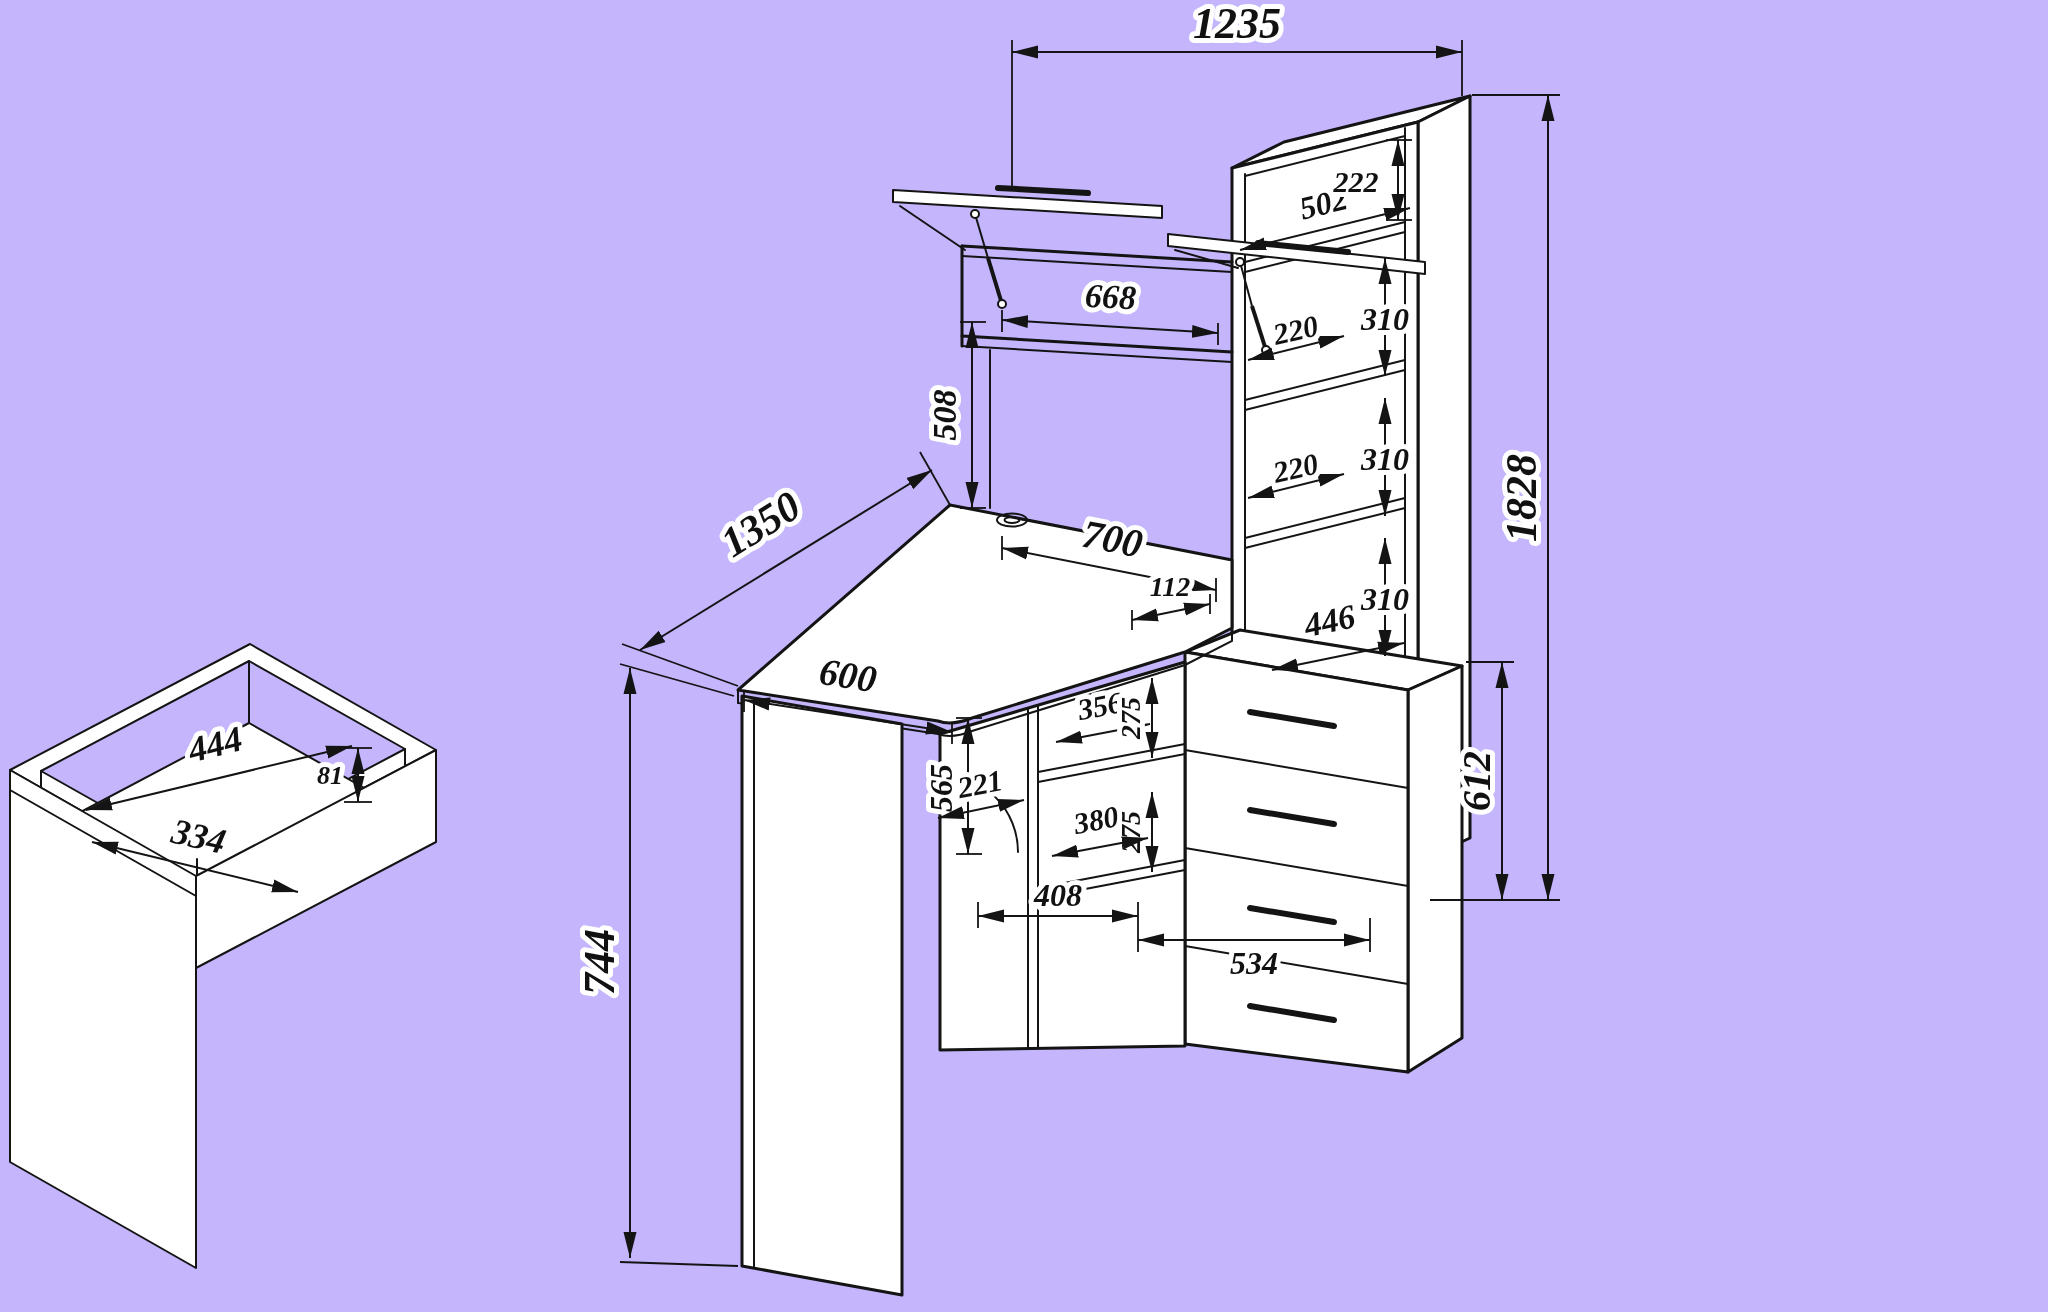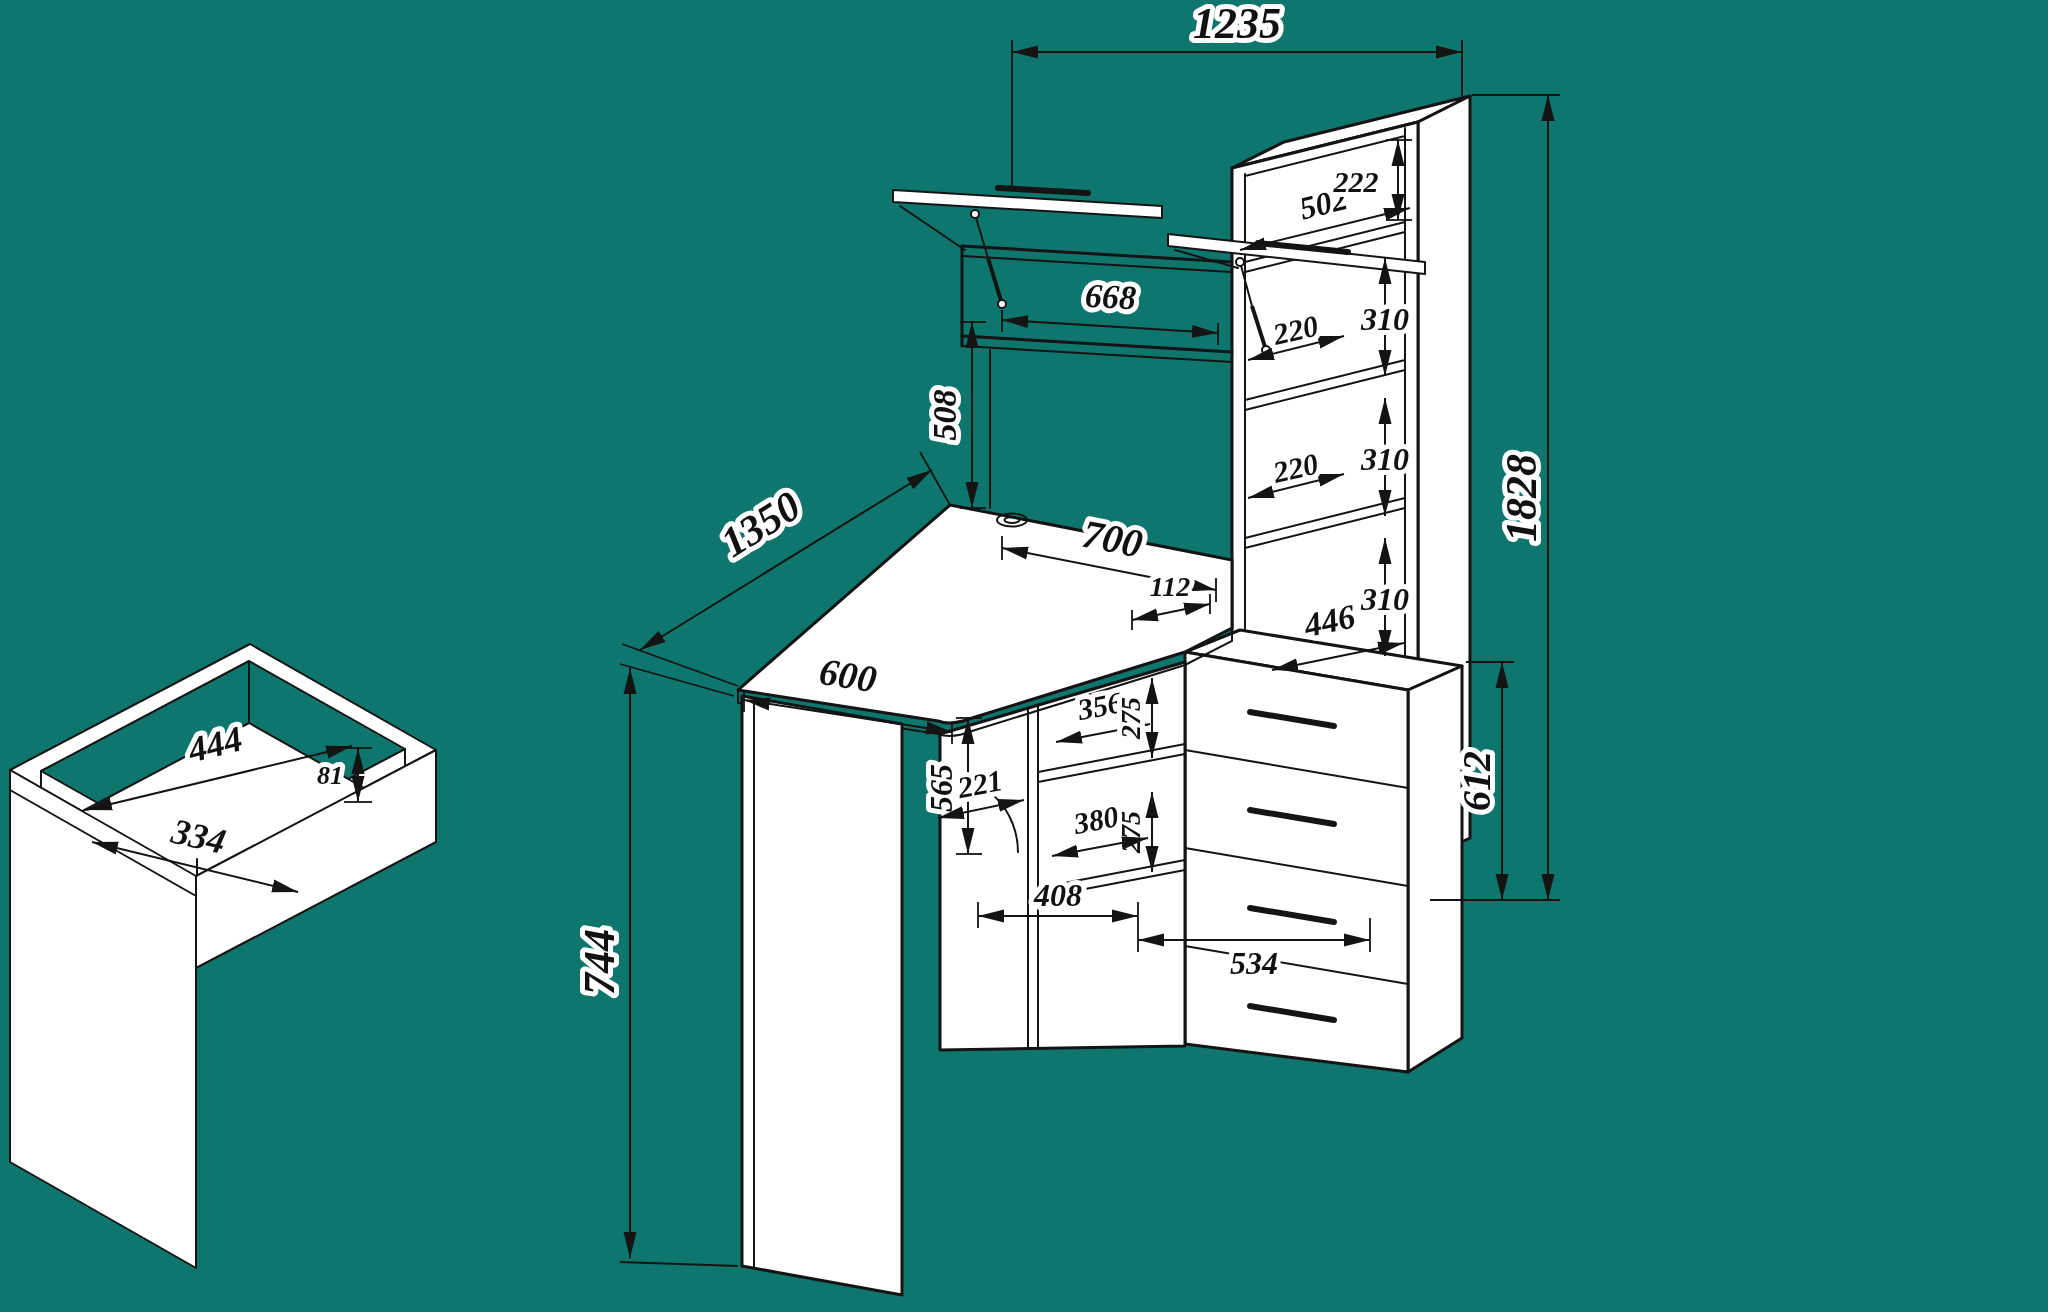--- a/index.html
+++ b/index.html
@@ -1,16 +1,16 @@
 <!DOCTYPE html>
 <html><head>
 <meta charset="utf-8">
 <style>
   html,body{margin:0;padding:0;background:#ffffff;}
-  .stage{width:2048px;height:1312px;background:#0f766e;position:relative;overflow:hidden;}
+  .stage{width:2048px;height:1312px;background:#c4b5fd;position:relative;overflow:hidden;}
   svg{display:block;}
   .face{fill:#ffffff;stroke:#141414;stroke-width:3;stroke-linejoin:round;}
   .face-thin{fill:#ffffff;stroke:#141414;stroke-width:2;stroke-linejoin:round;}
   .edge{stroke:#141414;stroke-width:3;fill:none;stroke-linejoin:round;stroke-linecap:round;}
   .edge-thin{stroke:#141414;stroke-width:2;fill:none;stroke-linecap:round;}
   .dim-line{stroke:#141414;stroke-width:2;fill:none;}
   .ext-line{stroke:#141414;stroke-width:1.8;fill:none;}
   .dim-label{font-family:"Liberation Serif","DejaVu Serif",serif;font-style:italic;font-weight:bold;
              fill:#111;text-anchor:middle;paint-order:stroke;stroke:#ffffff;stroke-width:10px;
              stroke-linejoin:round;}

